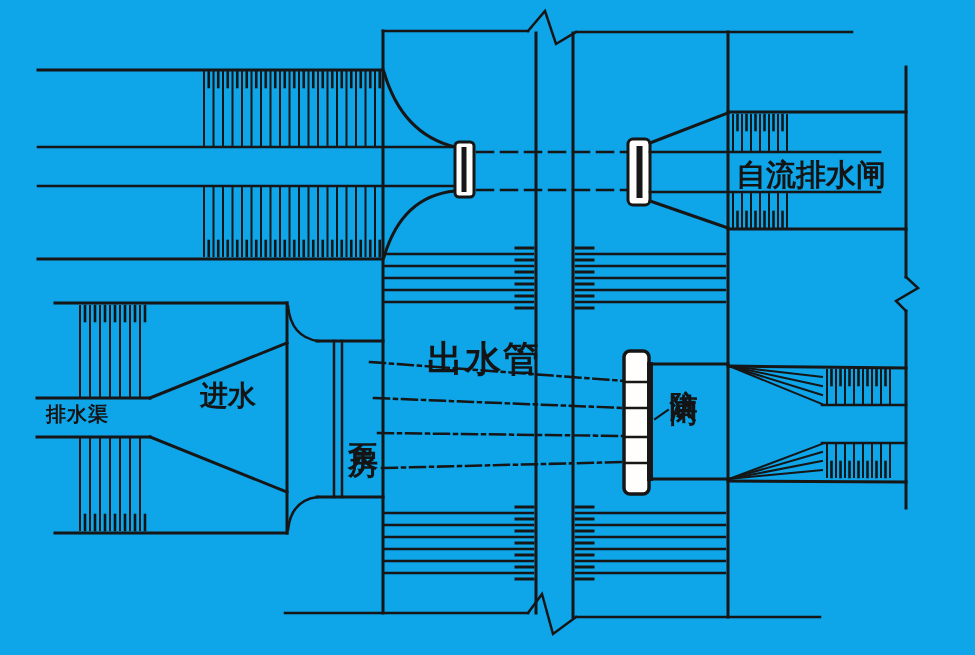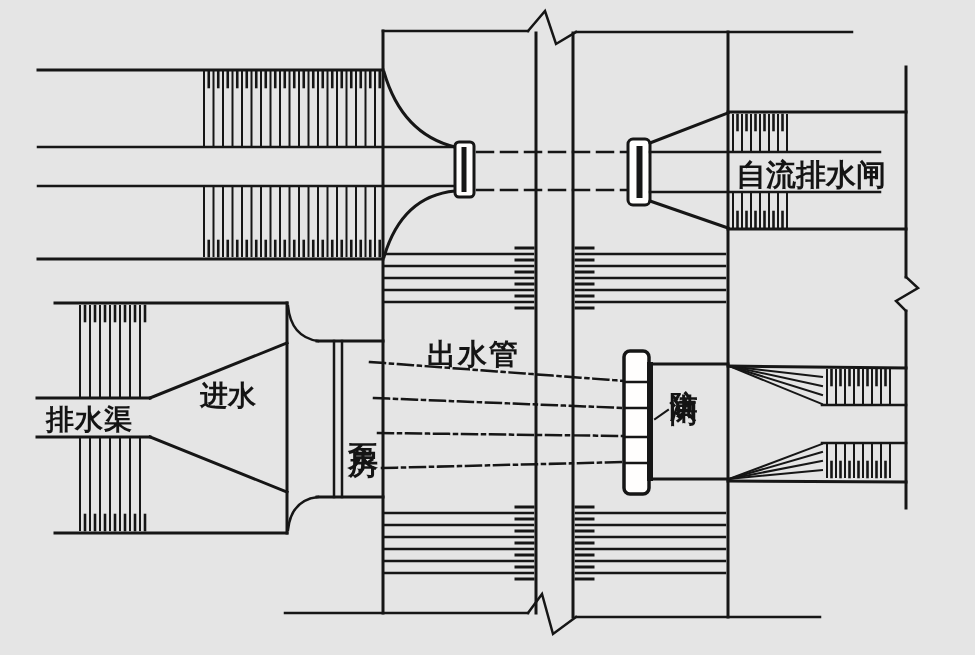--- a/index.html
+++ b/index.html
@@ -1,23 +1,23 @@
 <!DOCTYPE html>
 <html><head>
 <meta charset="utf-8">
 <style>
   html,body{margin:0;padding:0;background:#fff;}
-  .stage{position:relative;width:975px;height:655px;background:#e5e5e5;overflow:hidden;
+  .stage{position:relative;width:975px;height:655px;background:#0ea5e9;overflow:hidden;
          font-family:"DejaVu Sans",sans-serif;}
   svg{position:absolute;left:0;top:0;}
   .lbl{position:absolute;font-weight:bold;color:#141414;white-space:nowrap;
        font-family:"DejaVu Sans","DejaVu Serif",sans-serif;}
   .lbl-h5{left:736px;top:155px;font-size:30px;letter-spacing:0px;}
-  .lbl-out{left:427px;top:335px;font-size:29px;letter-spacing:2px;}
-  .lbl-drain{left:46px;top:401px;font-size:28px;letter-spacing:1px;}
+  .lbl-out{left:427px;top:335px;font-size:36px;letter-spacing:2px;}
+  .lbl-drain{left:46px;top:401px;font-size:20px;letter-spacing:1px;}
   .lbl-intake{left:162px;top:379px;width:132px;text-align:center;font-size:28px;line-height:33px;}
   .lbl-pump{left:342px;top:420px;font-size:30px;letter-spacing:2px;writing-mode:vertical-rl;}
   .lbl-flood{left:664px;top:367px;font-size:28px;letter-spacing:4px;writing-mode:vertical-rl;}
 </style>
 </head>
 <body>
 
 <div class="stage">
 <svg width="975" height="655" viewBox="0 0 975 655">
   <g stroke="#161616" fill="none" stroke-linecap="square" stroke-width="3">

